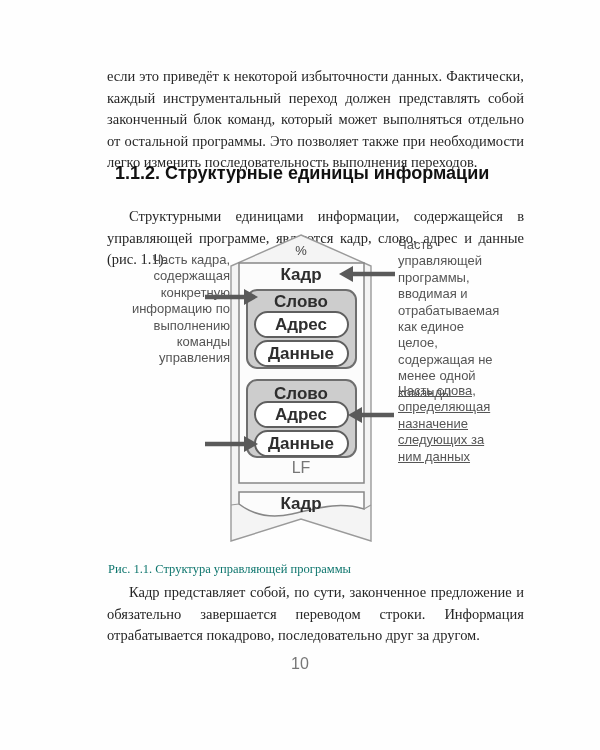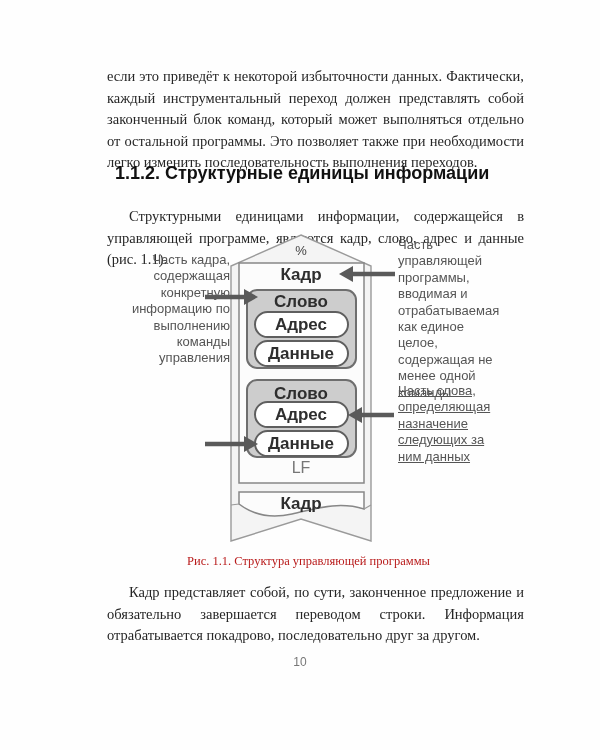--- a/index.html
+++ b/index.html
@@ -20,26 +20,26 @@
   .figure{position:absolute;left:0;top:233px;width:600px;height:313px;}
   .figure svg{position:absolute;left:0;top:0;}
   .ann{
     position:absolute;
     font-family:"Liberation Sans", sans-serif;
     font-size:13px;line-height:16.4px;color:#555;
   }
   .ann.left{text-align:right;}
   .ann.right{text-align:left;}
   .caption{
-    position:absolute;left:92px;width:417px;margin:8px;text-align:center;
-    font-size:12.5px;color:#b91c1c;
+    position:absolute;left:92px;width:417px;margin:16px;text-align:left;
+    font-size:12.5px;color:#0f766e;
   }
   .pagenum{
     position:absolute;left:0;width:600px;margin:0;text-align:center;
-    font-family:"Liberation Sans", sans-serif;font-size:12px;color:#777;
+    font-family:"Liberation Sans", sans-serif;font-size:16px;color:#777;
   }
   
   .ribbon{fill:#f4f4f4;stroke:#9a9a9a;stroke-width:1.4;}
   .frame{fill:#fcfcfc;stroke:#878787;stroke-width:1.5;}
   .word{fill:#cdcdcd;stroke:#6e6e6e;stroke-width:2;}
   .pill{fill:#ffffff;stroke:#5f5f5f;stroke-width:2;}
   .lbl{font-family:"Liberation Sans", sans-serif;font-weight:bold;font-size:17px;fill:#2e2e2e;}
   .pct{font-family:"Liberation Sans", sans-serif;font-size:13px;fill:#444;font-weight:normal;}
   .lf{font-family:"Liberation Sans", sans-serif;font-size:16px;fill:#767676;font-weight:normal;}
   .arrow-shaft{stroke:#5a5a5a;stroke-width:4.5;fill:none;}

